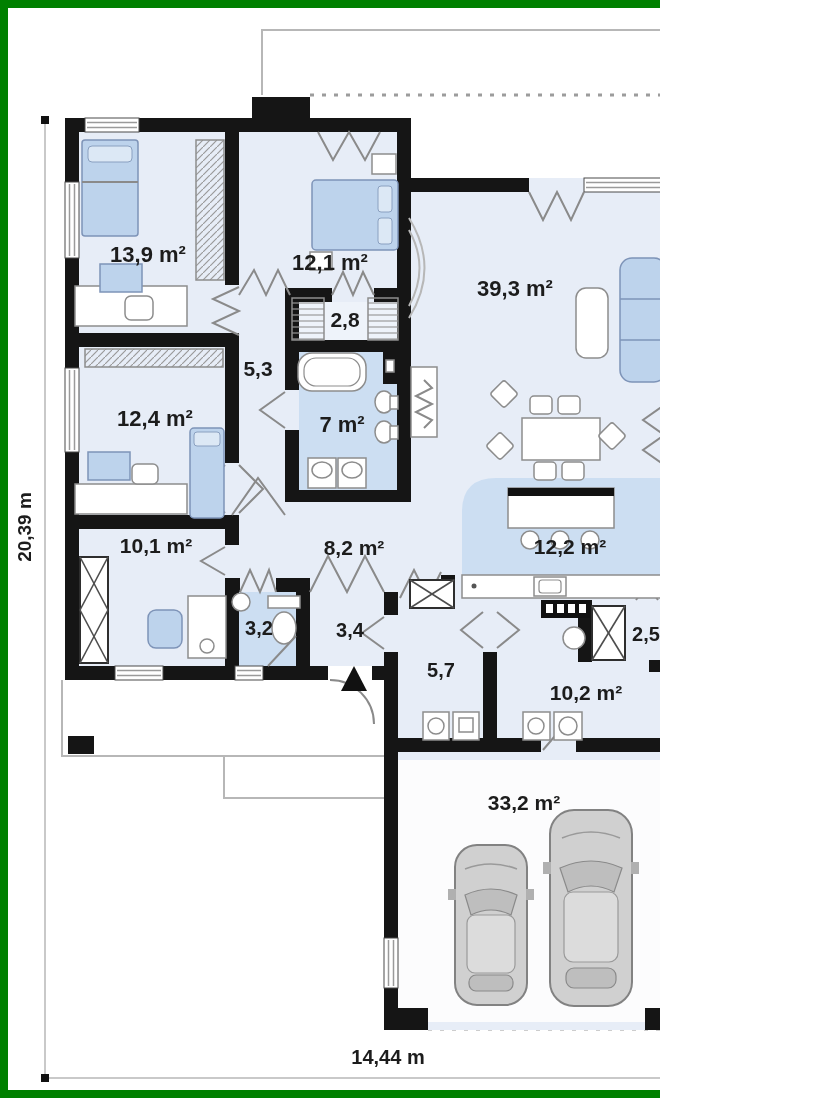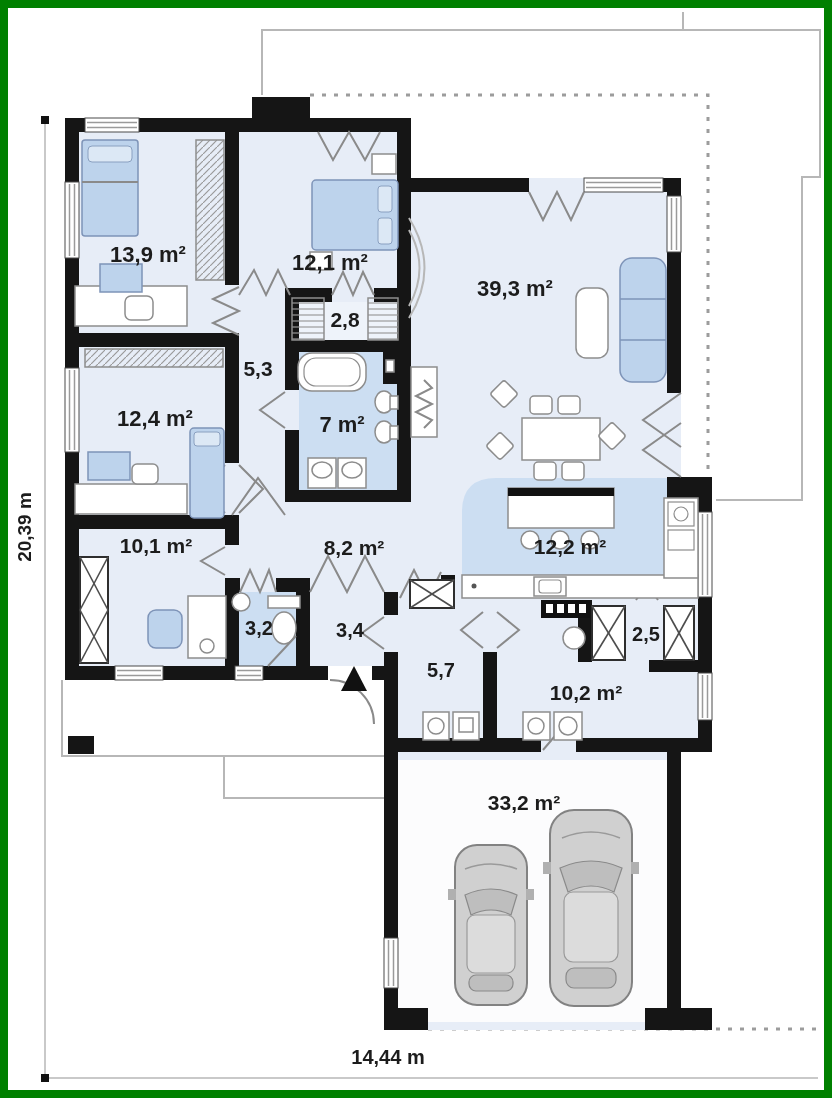--- a/index.html
+++ b/index.html
@@ -1,17 +1,17 @@
 <!DOCTYPE html>
 <html style="--frame-green: #008000; --wall: #151515; --room-fill: #e7edf7; --wet-room-fill: #ccdef2; --furniture-blue: #bdd3ec; --outline-gray: #b7b7b7; --dash-gray: #9c9c9c; --label: #1c1c1c;"><head>
 <meta charset="utf-8">
 <style>
   html,body{margin:0;padding:0;background:#ffffff;}
   .frame{
-    position:relative;width:832px;height:1098px;background:#ffffff;overflow:hidden;
+    position:relative;width:660px;height:1098px;background:#ffffff;overflow:hidden;
   }
   svg{display:block;}
   .wall{fill:var(--wall,#151515);}
   .floor{fill:var(--room-fill,#e7edf7);}
   .floor-light{fill:#eef3fa;}
   .wet{fill:var(--wet-room-fill,#ccdef2);}
   .garagefloor{fill:#fcfcfd;}
   .fblue{fill:var(--furniture-blue,#bdd3ec);stroke:#7e94b8;stroke-width:1.5;}
   .fblue-light{fill:#dce8f5;stroke:#8aa0c0;stroke-width:1;}
   .fwhite{fill:#ffffff;stroke:#8d8d8d;stroke-width:1.5;}

